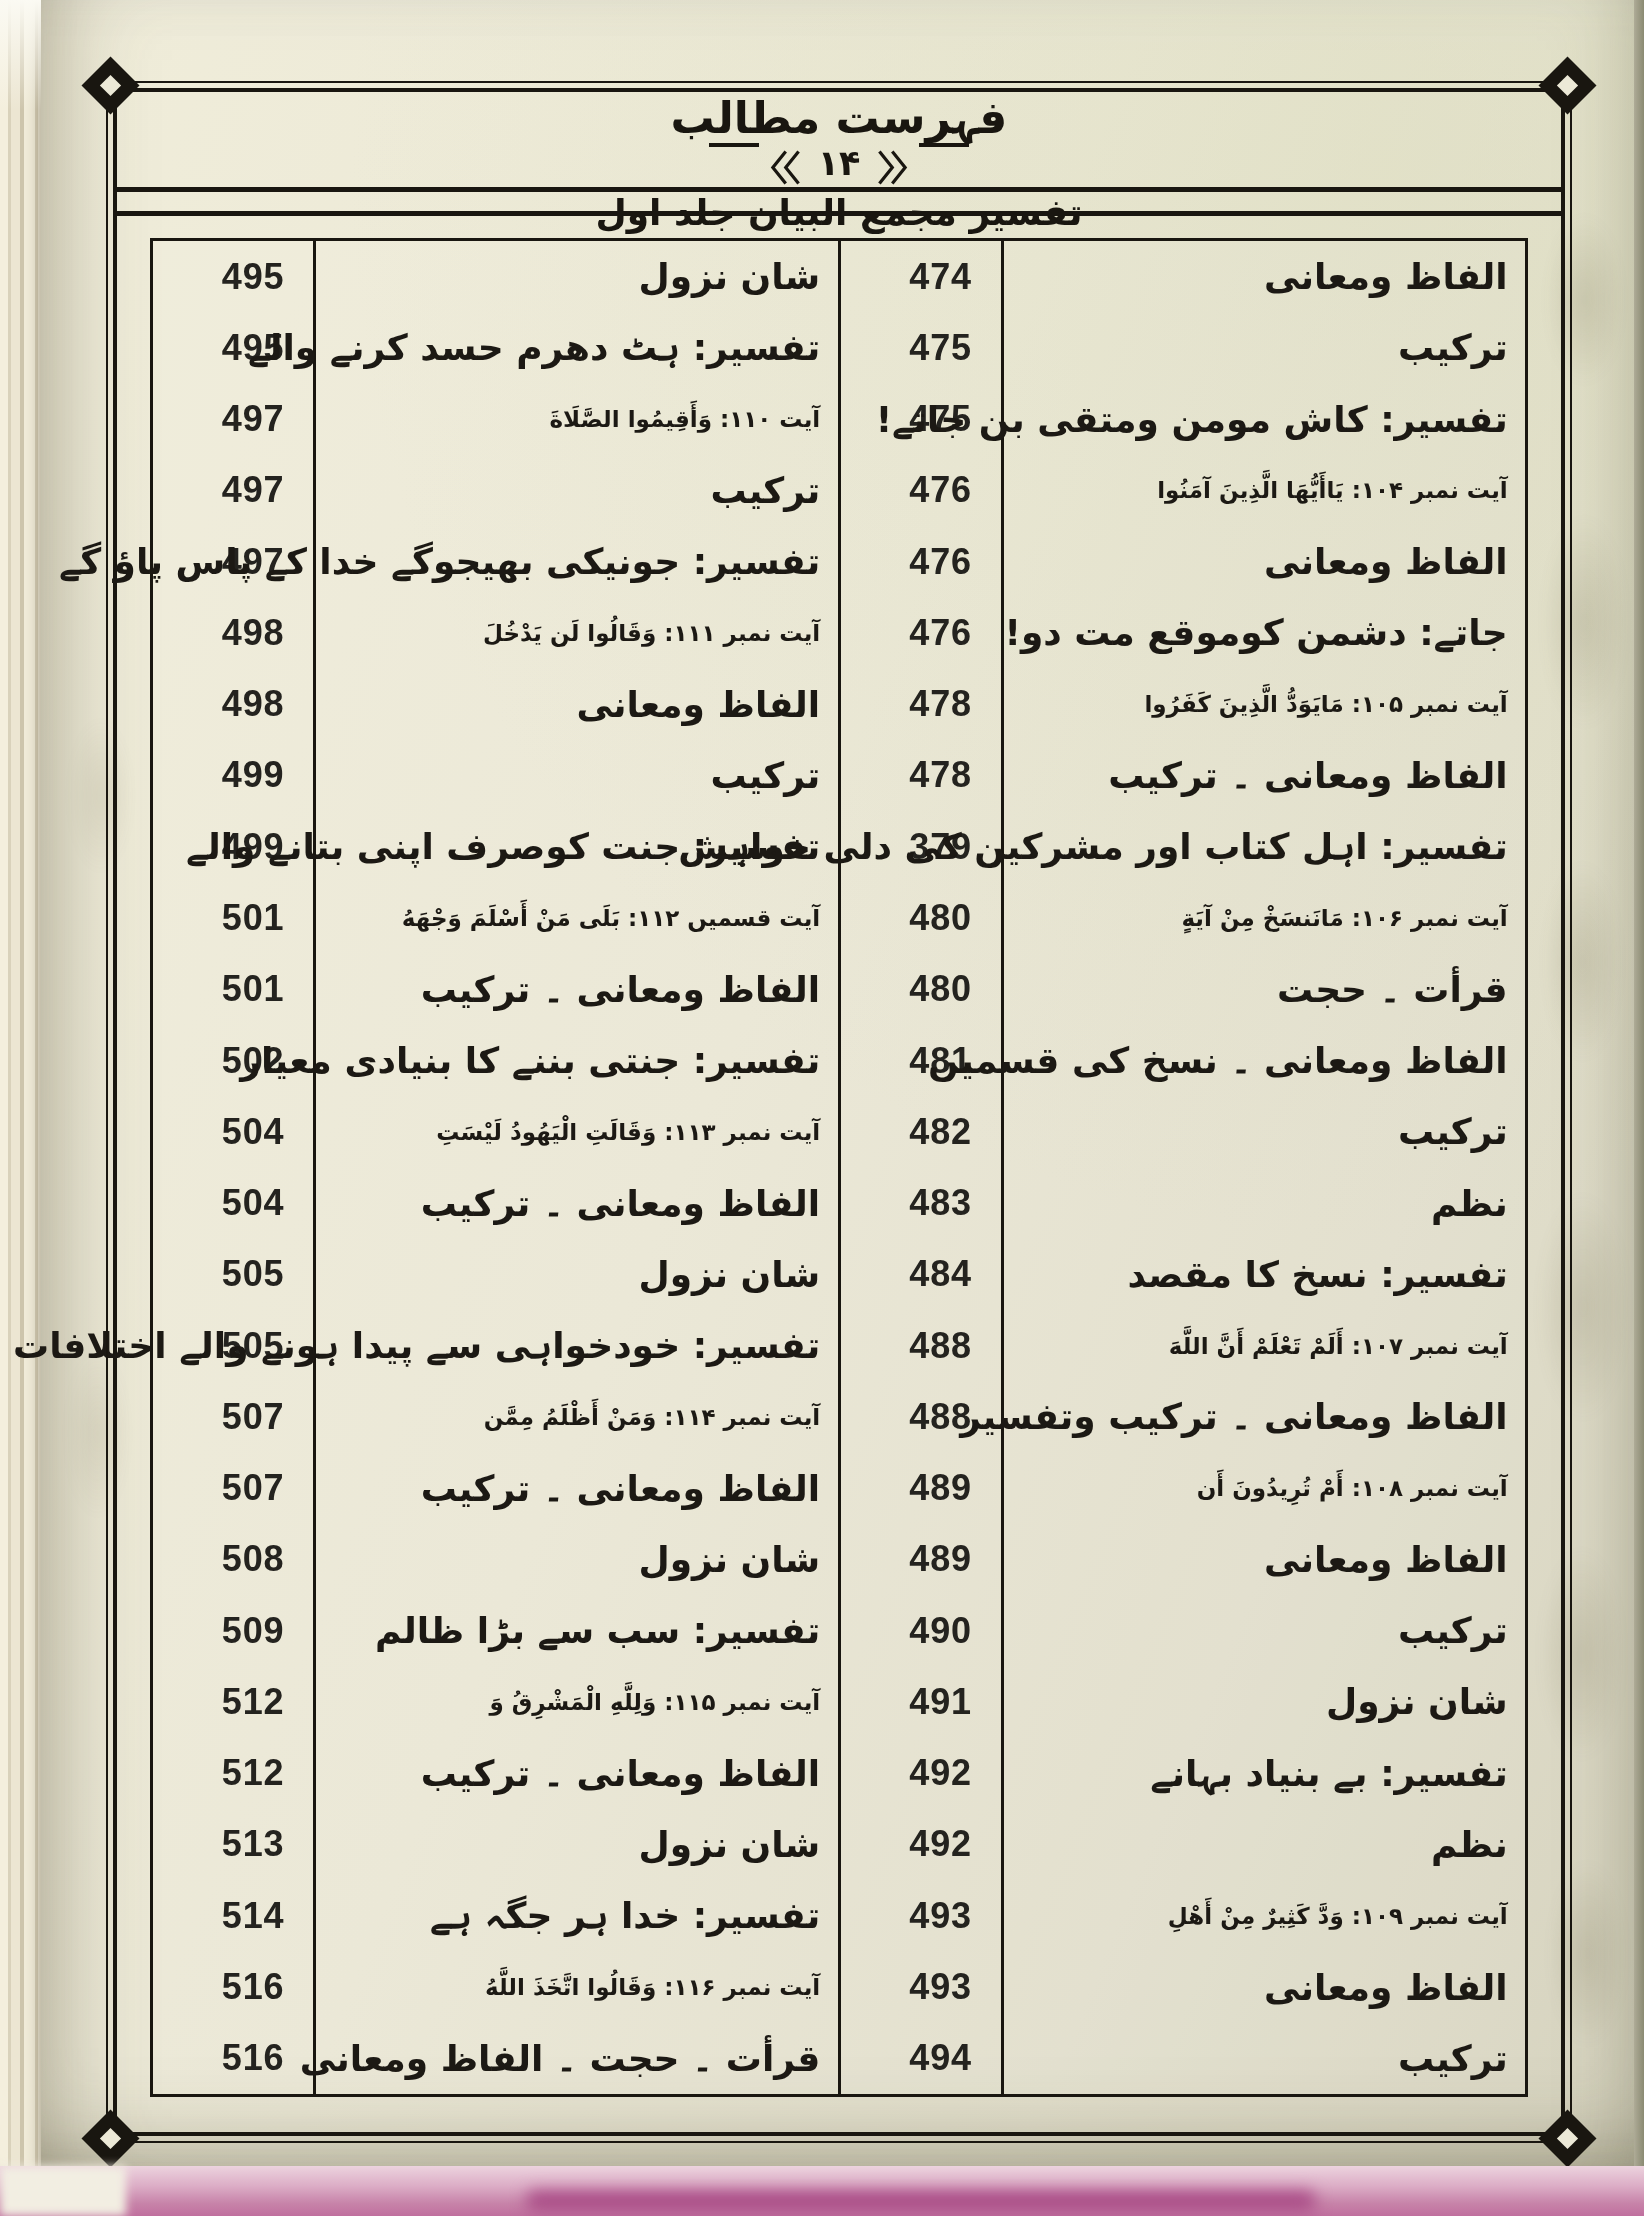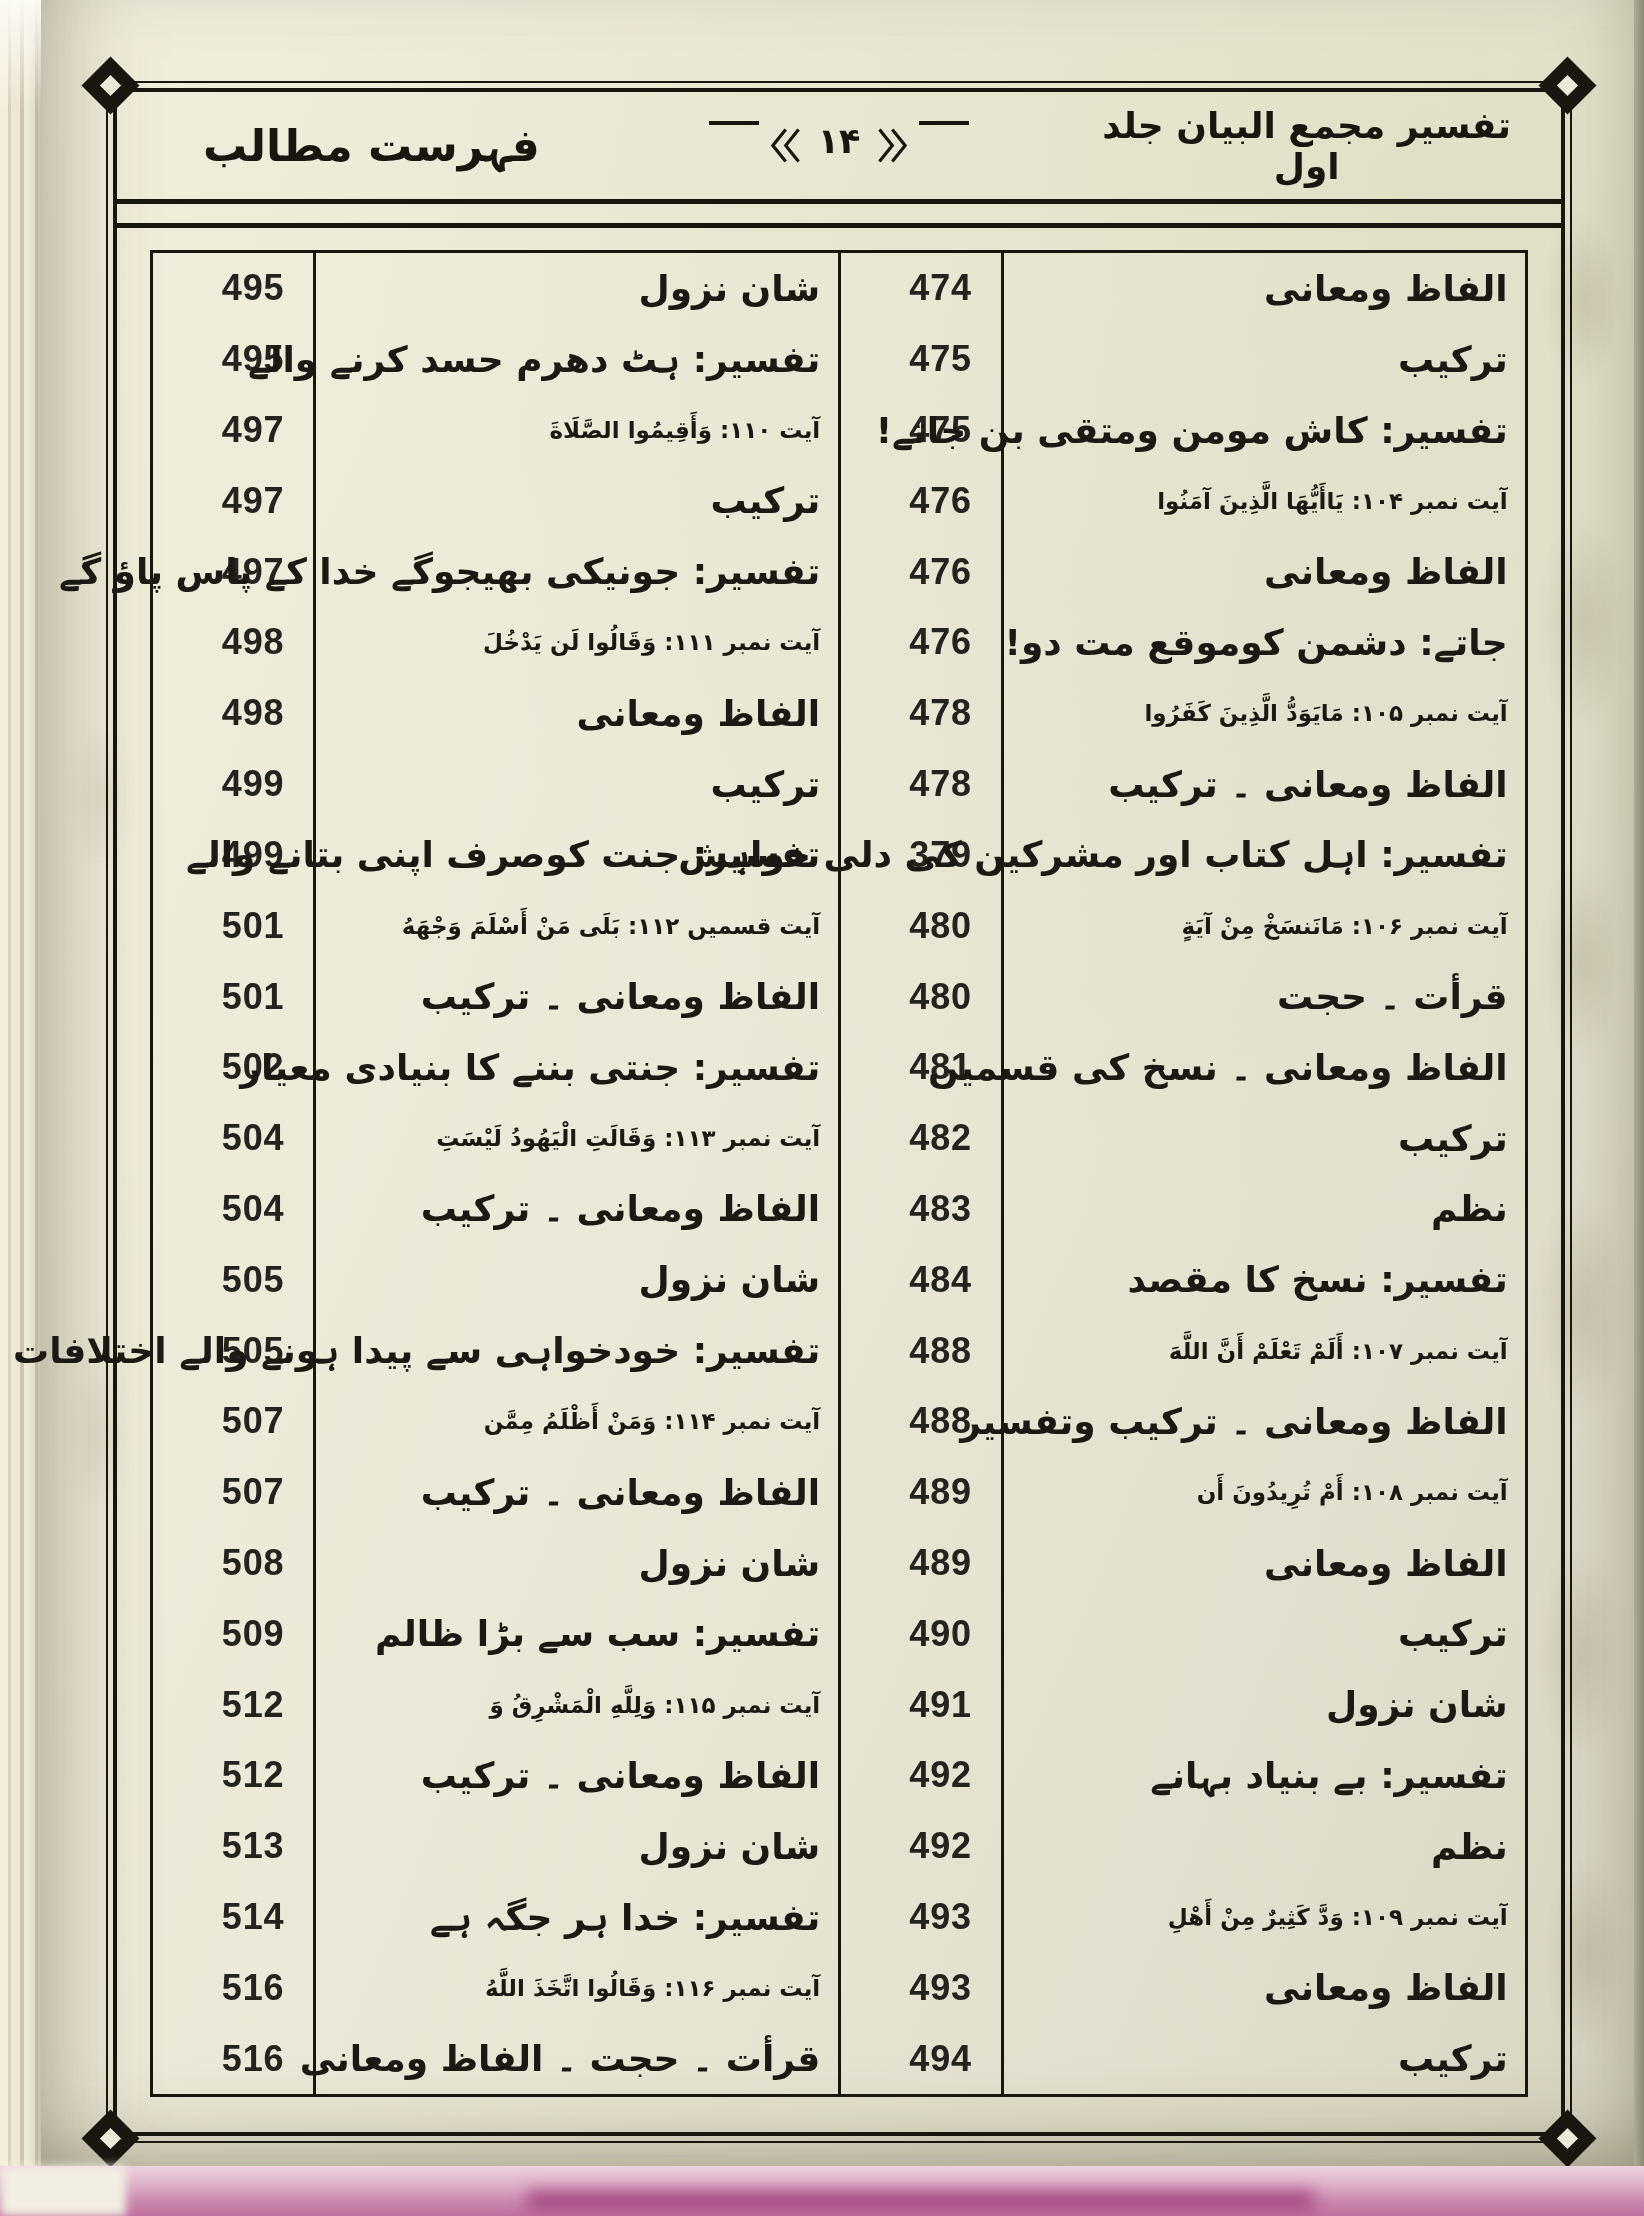--- a/index.html
+++ b/index.html
@@ -70,21 +70,21 @@
     position:absolute;width:41px;height:41px;background:var(--ink);
     transform:rotate(45deg);
   }
   .corner::after{content:"";position:absolute;inset:12.6px;background:#ece9d7;}
   .corner.tl{left:-27px;top:-27px;}
   .corner.tr{right:-27px;top:-27px;}
   .corner.bl{left:-27px;bottom:-27px;}
   .corner.br{right:-27px;bottom:-27px;}
   
   .header{
-    height:107px;display:flex;align-items:center;padding:0 20.5px;color:var(--ink);
+    height:95px;display:flex;align-items:center;padding:0 20.5px;color:var(--ink);flex-direction:column;
   }
   .header > div{flex:1;text-align:center;}
   .header-section{font-size:44px;font-weight:bold;letter-spacing:0.8px;}
   .header-book{font-size:36px;font-weight:bold;}
   .header-center{
     display:flex;justify-content:center;gap:9.5px;
   }
   .h-line{width:50px;height:3.9px;background:var(--ink);}
   .page-num{font-size:35px;font-weight:bold;color:var(--ink);padding:0 3.2px;}
   .rule-band{

